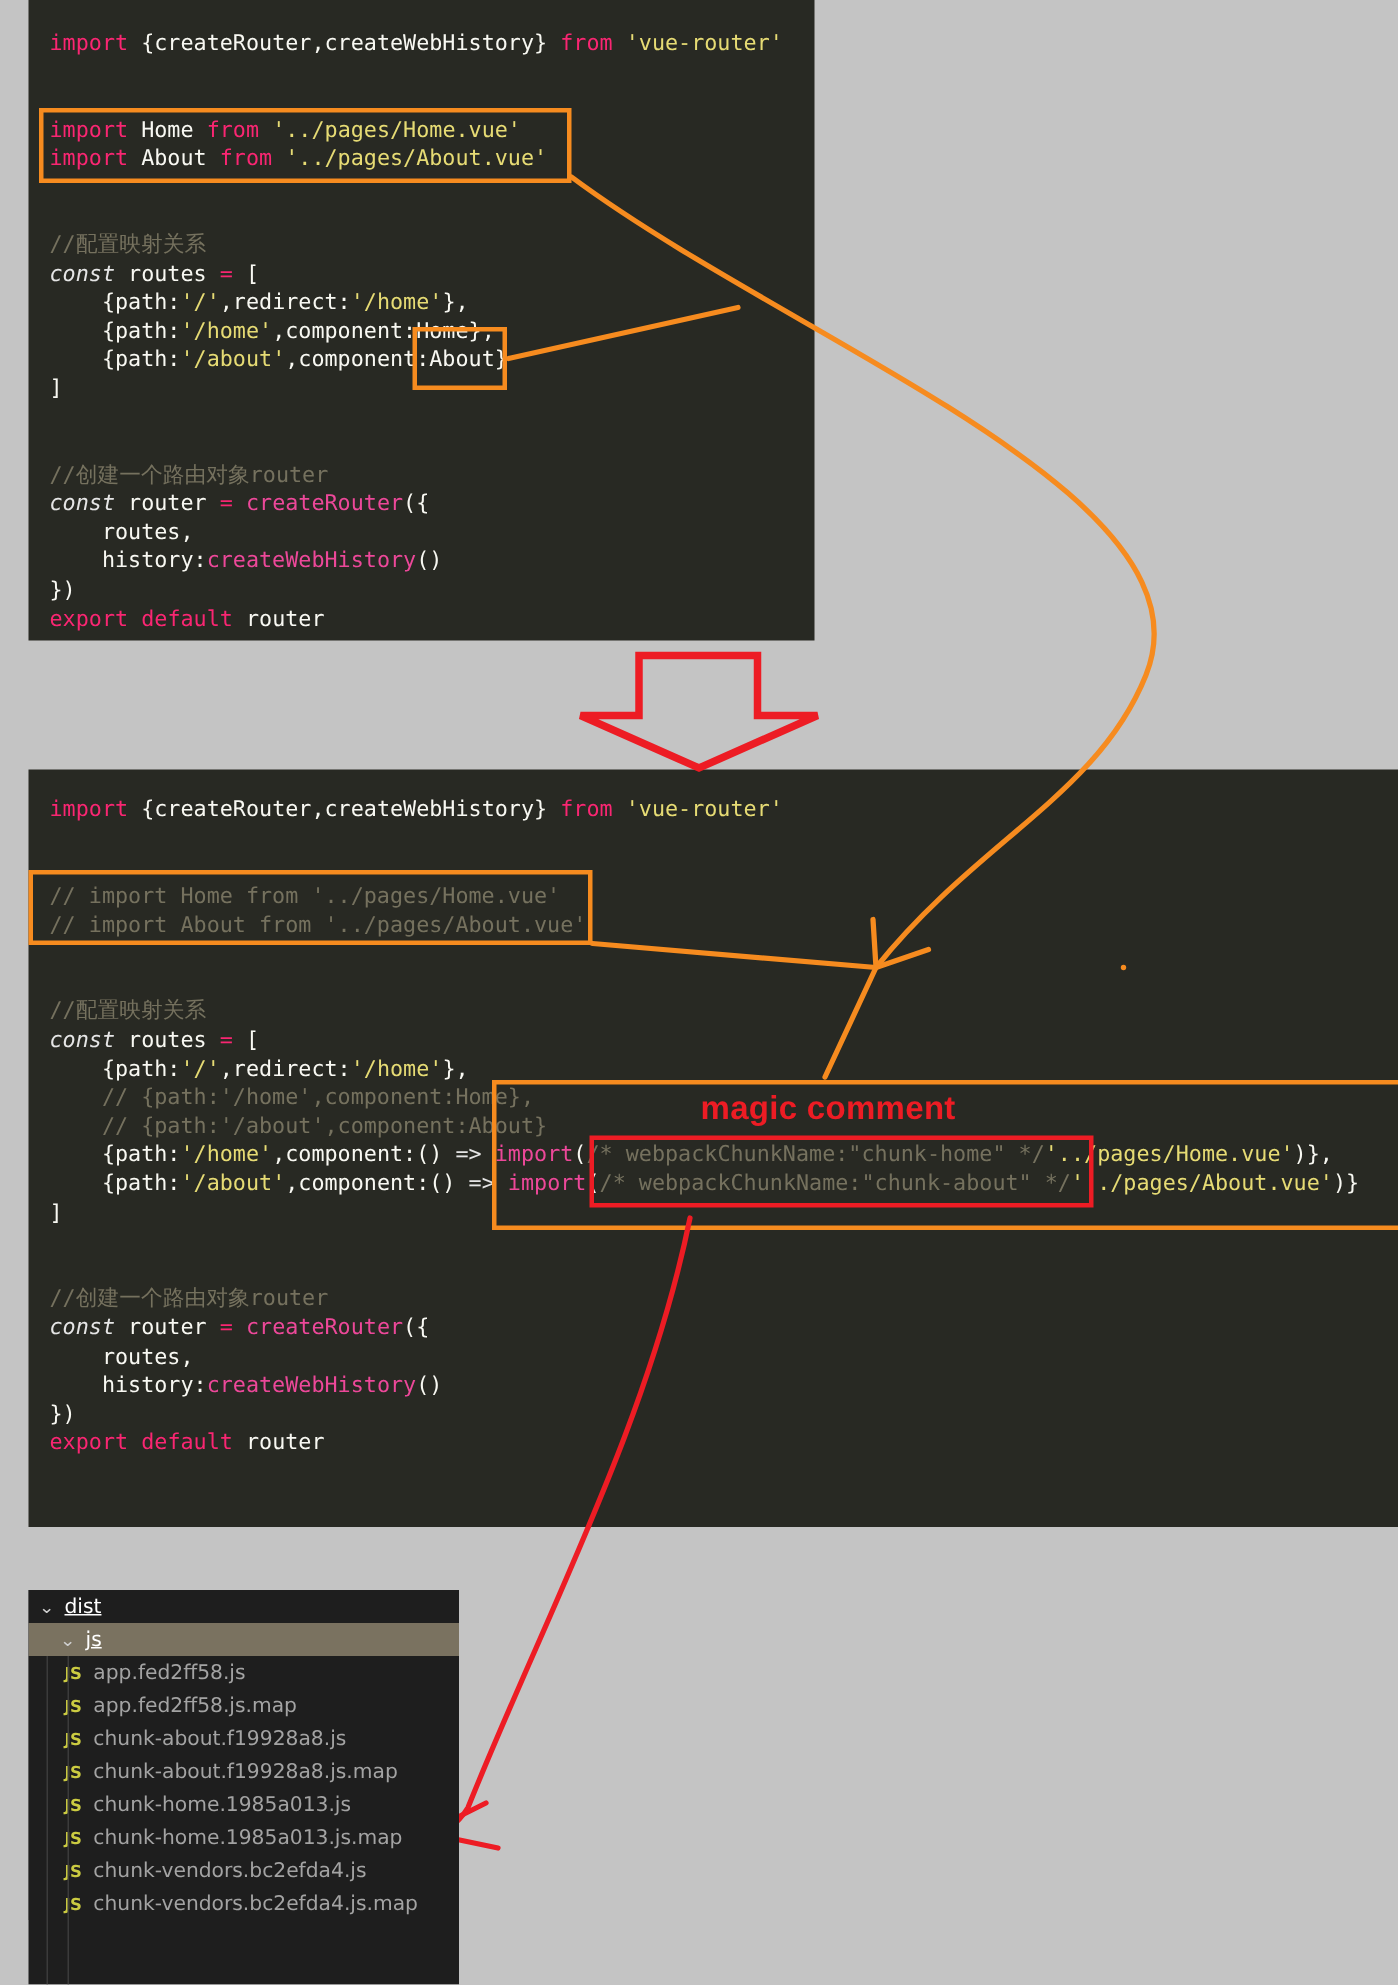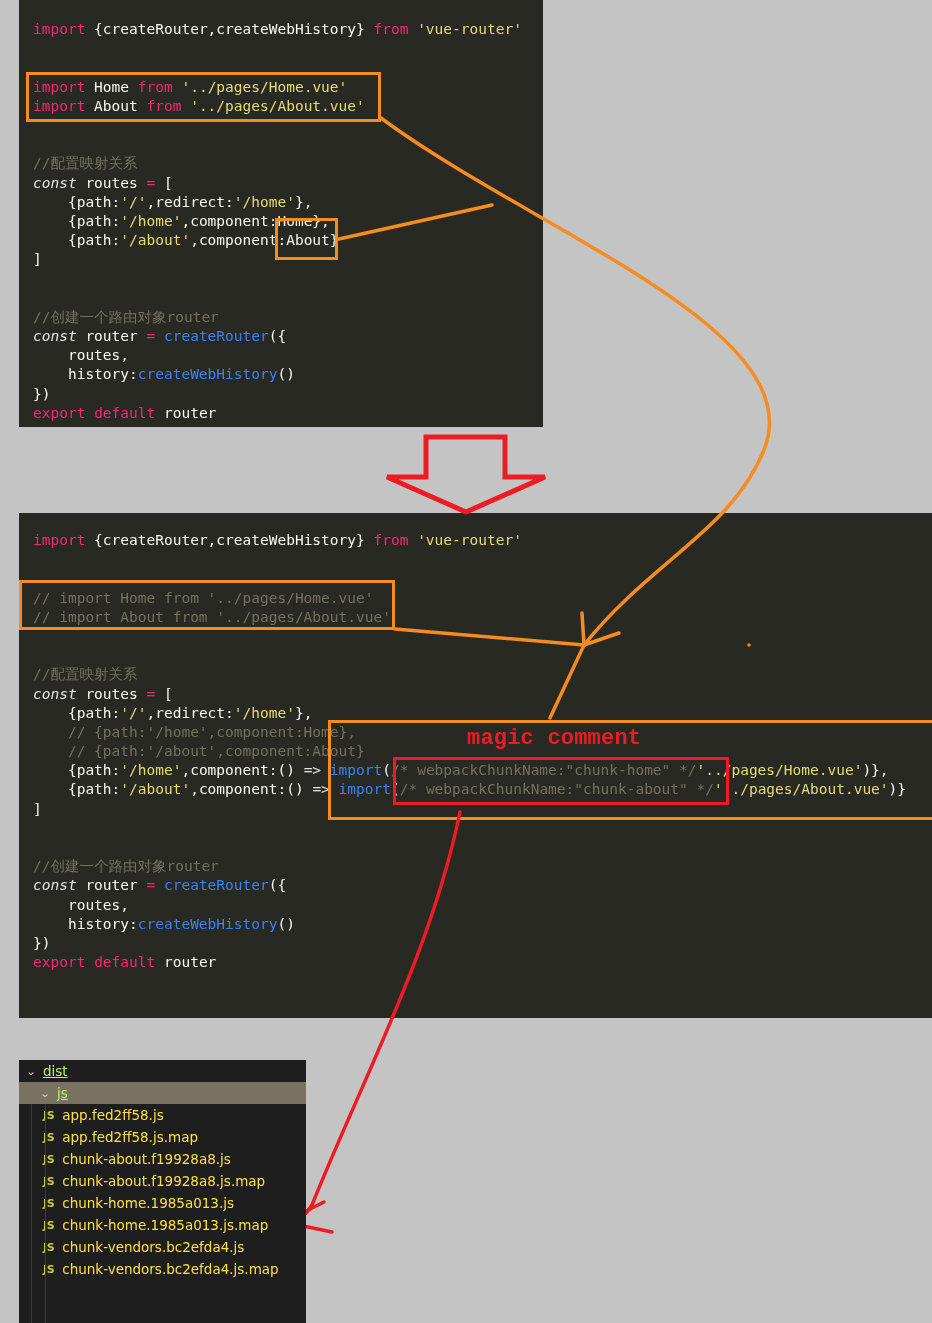--- a/index.html
+++ b/index.html
@@ -39,21 +39,21 @@
     padding: 20px 0 0 14px;
   }
   #code-block-after {
     left: 7px; top: 513px;
     width: 916px; height: 505px;
     padding: 18px 0 0 14px;
   }
   .ln { display: block; height: 19.2px; }
   .kw      { color: #f92672; font-style: normal; }
   .kw-i    { color: #e5e5e5; font-style: italic; }
-  .fn      { color: #3b82f6; }
+  .fn      { color: #ec4899; }
   .str     { color: #e6db74; }
   .cmt     { color: #75715e; margin-top: 28px; }
   .op      { color: #f92672; }
   .pln     { color: #f8f8f2; }
 
   
   .hl {
     position: absolute;
     box-sizing: border-box;
     pointer-events: none;
@@ -66,21 +66,21 @@
   #box-imports-after    { left: 7px;   top: 580px; width: 376px; height: 50px; }
   #box-routes-after     { left: 316px; top: 720px; width: 607px; height: 100px; }
   #box-magic-after      { left: 381px; top: 757px; width: 336px; height: 48px; }
   #box-tree-chunks      { left: 18px;  top: 1186px;width: 255px; height: 85px; }
 
   
   #magic-comment-label {
     position: absolute;
     left: 455px; top: 726px;
     color: #ed1c24;
-    font-family: Liberation Mono, monospace;
+    font-family: Liberation Sans, sans-serif;
     font-weight: bold;
     font-size: 22px;
     letter-spacing: 0.2px;
     white-space: nowrap;
   }
 
   
   #file-tree {
     position: absolute;
     left: 7px; top: 1060px;
@@ -121,22 +121,22 @@
     background: #3b3b3b;
   }
   .js-badge {
     color: #cbcb41;
     font-family: "DejaVu Sans", sans-serif;
     font-weight: bold;
     font-size: 11px;
     margin-right: 8px;
     letter-spacing: -0.4px;
   }
-  .fname { color: #fde047; }
-  .folder-name { color: #bef264; text-decoration: underline; }
+  .fname { color: #a3a3a3; }
+  .folder-name { color: #ffffff; text-decoration: underline; }
 
   svg.overlay {
     position: absolute;
     left: 0; top: 0;
     width: 932px;
     height: 1323px;
     pointer-events: none;
   }
 </style>
 </head>

